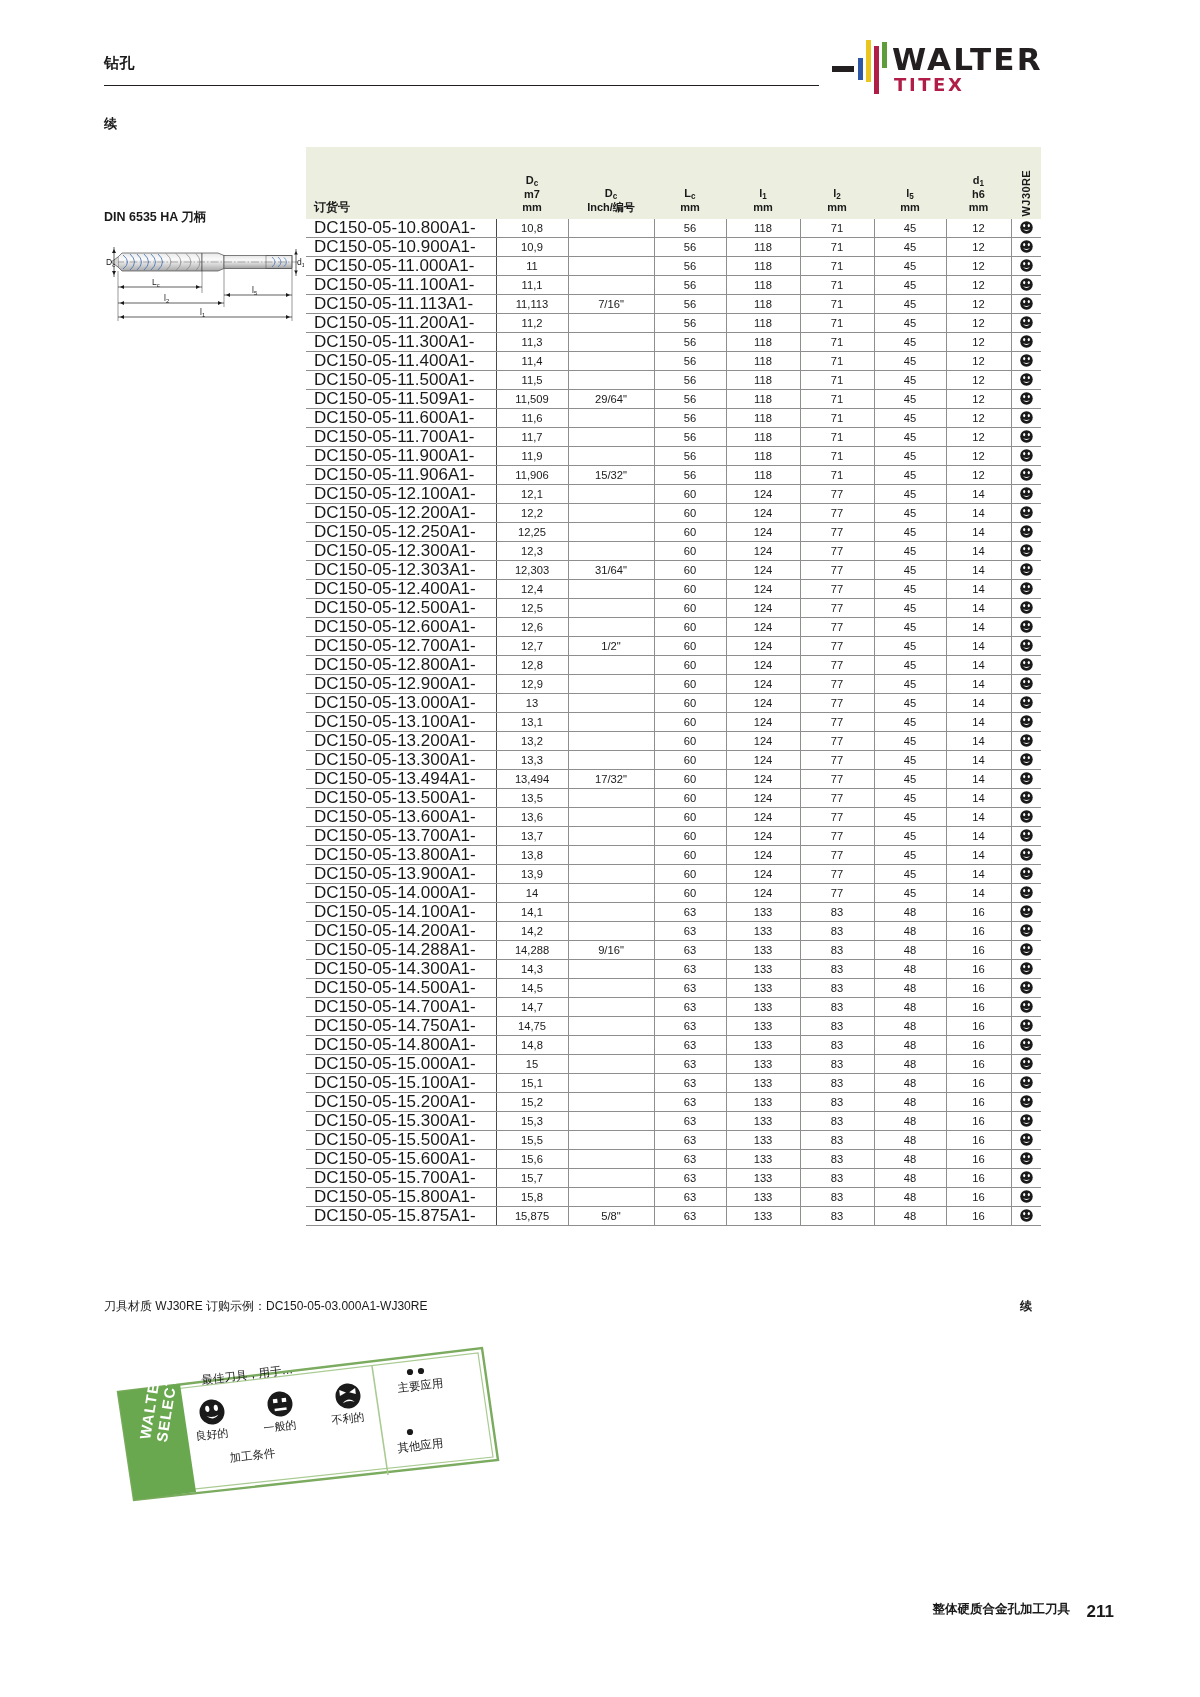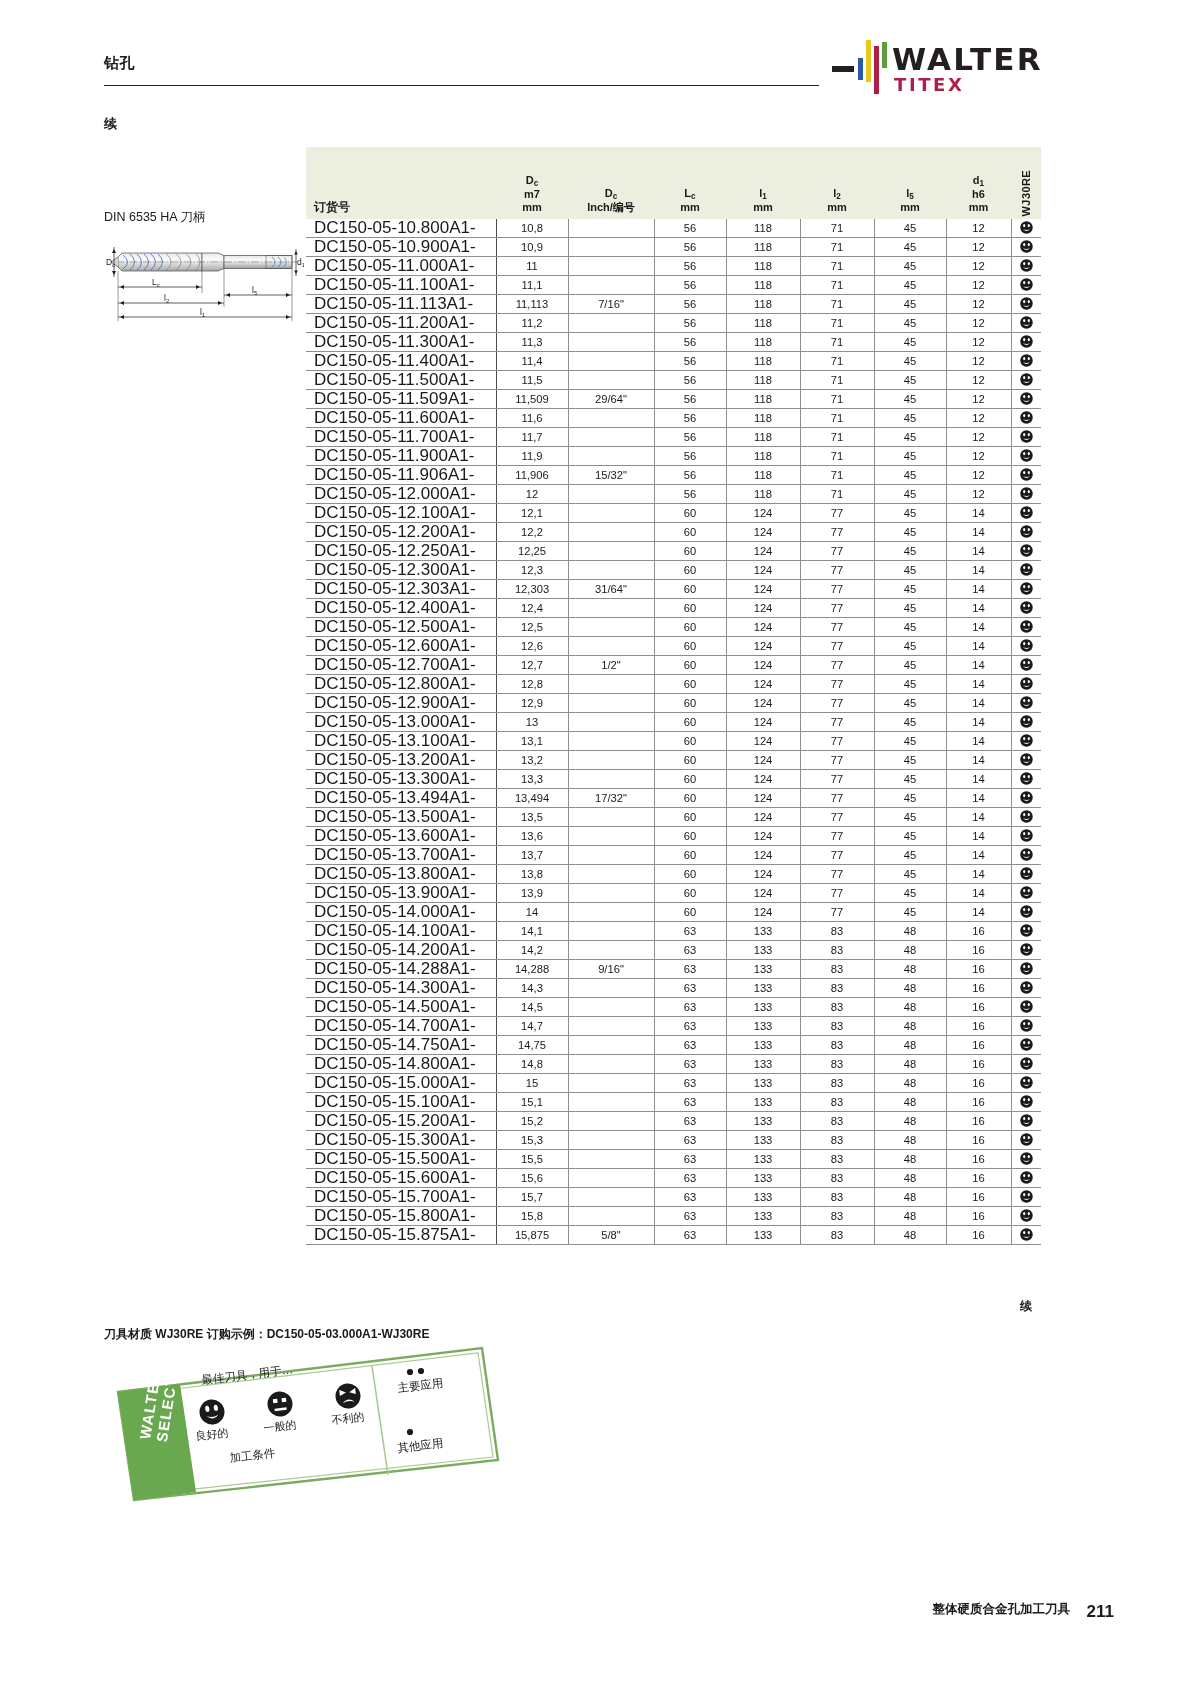--- a/index.html
+++ b/index.html
@@ -59,21 +59,21 @@
     position: absolute; left: 104px; top: 115px;
     font-size: 13px; font-weight: 600;
   }
 
   
   #left-col {
     position: absolute; left: 104px; top: 147px; width: 200px;
   }
   #shank-label {
     position: absolute; left: 0; top: 62px;
-    font-size: 12.5px; font-weight: 400; white-space: nowrap;
+    font-size: 12.5px; font-weight: 700; white-space: nowrap;
   }
   #drill-figure {
     position: absolute; left: 2px; top: 88px; width: 198px; height: 90px;
   }
 
   
   #table-wrap {
     position: absolute; left: 306px; top: 147px; width: 735px;
   }
   table.spec {
@@ -143,22 +143,22 @@
 
   
   .smiley {
     display: inline-block;
     width: 13px; height: 13px;
     vertical-align: -2px;
   }
 
   
   #order-note {
-    position: absolute; left: 104px; top: 1326px;
-    font-size: 12px; font-weight: 700; white-space: nowrap;
+    position: absolute; left: 104px; top: 1298px;
+    font-size: 12px; font-weight: 400; white-space: nowrap;
   }
   #continued-bottom {
     position: absolute; right: 168px; top: 1298px;
     font-size: 12px; font-weight: 600;
   }
 
   
   #select-plate {
     position: absolute; left: 110px; top: 1340px;
     width: 420px; height: 165px;
@@ -556,36 +556,20 @@
           <td>45</td>
           <td>12</td>
           <td class="c-grade"><svg class="smiley" viewBox="0 0 26 26">
               <circle cx="13" cy="13" r="12.5" fill="#1a1a1a"></circle>
               <ellipse cx="8.4" cy="9.2" rx="2.2" ry="3.2" fill="#fff"></ellipse>
               <ellipse cx="17.6" cy="9.2" rx="2.2" ry="3.2" fill="#fff"></ellipse>
               <path d="M6 16.6 Q13 23 20 16.6 Q13 19.6 6 16.6 Z" fill="#fff"></path>
             </svg></td>
         </tr>
         <tr>
-          <td class="c-order">DC150-05-12.000A1-</td>
-          <td>12</td>
-          <td></td>
-          <td>56</td>
-          <td>118</td>
-          <td>71</td>
-          <td>45</td>
-          <td>12</td>
-          <td class="c-grade"><svg class="smiley" viewBox="0 0 26 26">
-              <circle cx="13" cy="13" r="12.5" fill="#1a1a1a"></circle>
-              <ellipse cx="8.4" cy="9.2" rx="2.2" ry="3.2" fill="#fff"></ellipse>
-              <ellipse cx="17.6" cy="9.2" rx="2.2" ry="3.2" fill="#fff"></ellipse>
-              <path d="M6 16.6 Q13 23 20 16.6 Q13 19.6 6 16.6 Z" fill="#fff"></path>
-            </svg></td>
-        </tr>
-        <tr>
           <td class="c-order">DC150-05-12.100A1-</td>
           <td>12,1</td>
           <td></td>
           <td>60</td>
           <td>124</td>
           <td>77</td>
           <td>45</td>
           <td>14</td>
           <td class="c-grade"><svg class="smiley" viewBox="0 0 26 26">
               <circle cx="13" cy="13" r="12.5" fill="#1a1a1a"></circle>

